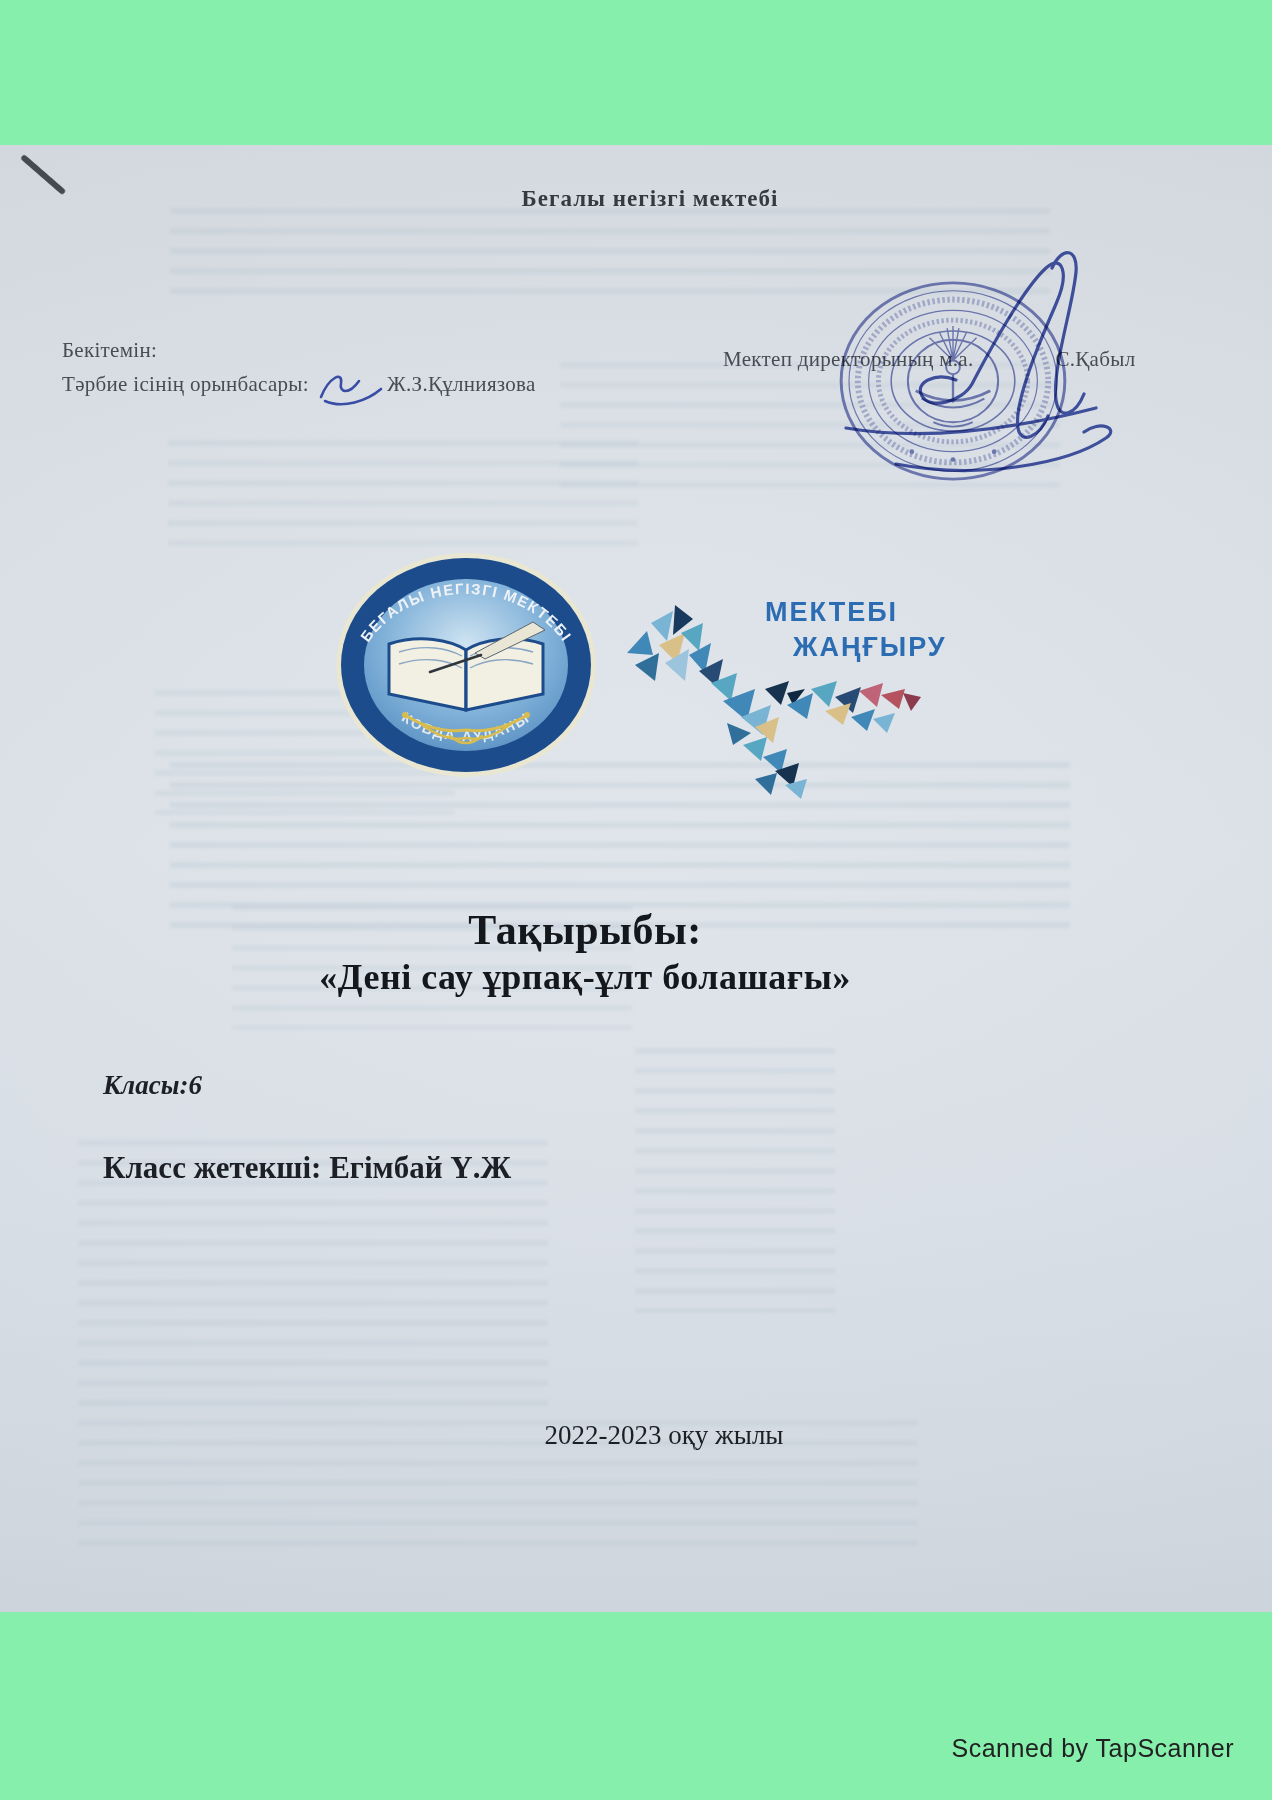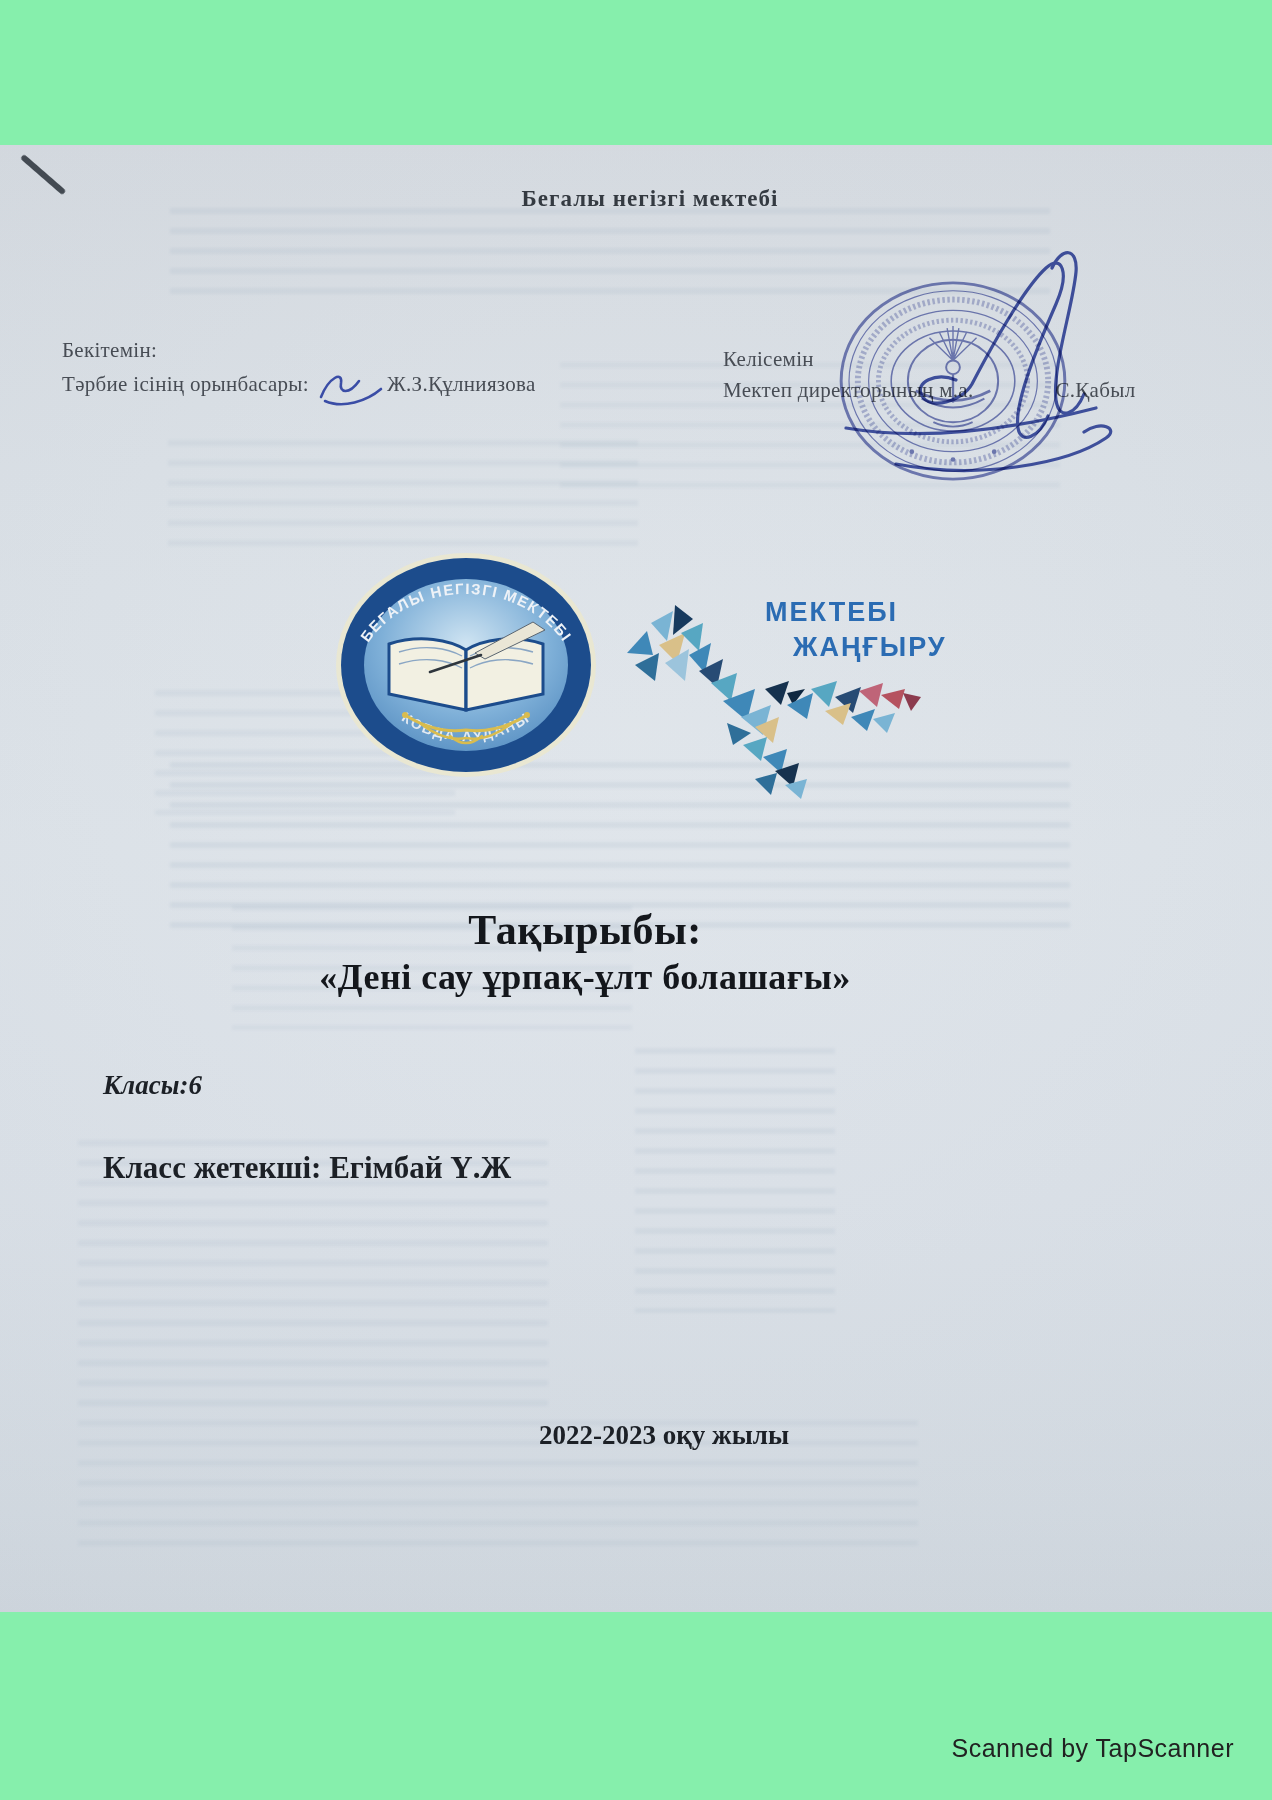--- a/index.html
+++ b/index.html
@@ -26,21 +26,21 @@
   .agree-right{left:723px;top:344px;line-height:31px;}
   .sig-small{width:70px;height:44px;margin:0 2px -10px 6px;}
   .name-gap{margin-left:82px;}
   .topic-label{position:absolute;left:0;top:906px;width:1170px;text-align:center;
     font-weight:bold;font-size:42px;color:#14171c;letter-spacing:.5px;}
   .topic-title{position:absolute;left:0;top:956px;width:1170px;text-align:center;
     font-weight:bold;font-size:36px;color:#14171c;letter-spacing:.5px;}
   .class-line{position:absolute;left:103px;top:1070px;font-weight:bold;font-size:27px;color:#1c2026;font-style:italic;}
   .teacher-line{position:absolute;left:103px;top:1150px;font-weight:bold;font-size:31px;color:#1c2026;}
   .year-line{position:absolute;left:0;top:1420px;width:1272px;text-align:center;padding-left:56px;
-    box-sizing:border-box;font-weight:bold;font-size:27px;color:#1c2026;}
+    box-sizing:border-box;font-weight:normal;font-size:27px;color:#1c2026;}
   .watermark{position:absolute;right:38px;top:1734px;font-family:"Liberation Sans",sans-serif;
     font-size:25px;color:#212121;letter-spacing:.5px;}
   
   .school-logo{position:absolute;left:335px;top:552px;width:262px;height:226px;}
   .rukhani{position:absolute;left:615px;top:585px;width:335px;height:220px;}
   .rukhani-text{position:absolute;font-family:"Liberation Sans",sans-serif;font-weight:bold;
     color:#2b6cb3;font-size:27px;letter-spacing:2px;filter:blur(.3px);}
   .rk1{left:150px;top:12px;}
   .rk2{left:178px;top:47px;}
   .stamp{position:absolute;left:835px;top:277px;width:236px;height:208px;
@@ -72,21 +72,20 @@
     <div class="row">
       <span>Тәрбие ісінің орынбасары:</span>
       <svg class="sig-small" viewBox="0 0 70 44">
         <path d="M6,30 C 14,10 28,4 26,16 C 24,26 34,28 44,14 M10,34 C 28,42 52,34 66,22" fill="none" stroke="#3a4da6" stroke-width="2.6" stroke-linecap="round"></path>
       </svg>
       <span>Ж.З.Құлниязова</span>
     </div>
   </div>
 
   <div class="block agree-right">
-    <div>Келісемін</div>
     <div class="row">
       <span>Мектеп директорының м.а.</span>
       <span class="name-gap">С.Қабыл</span>
     </div>
   </div>
 
   <svg class="stamp" viewBox="0 0 240 212">
     <g fill="none" stroke="#6b75b8">
       <ellipse cx="120" cy="106" rx="114" ry="100" stroke-width="3"></ellipse>
       <ellipse cx="120" cy="106" rx="106" ry="92" stroke-width="1.2"></ellipse>

